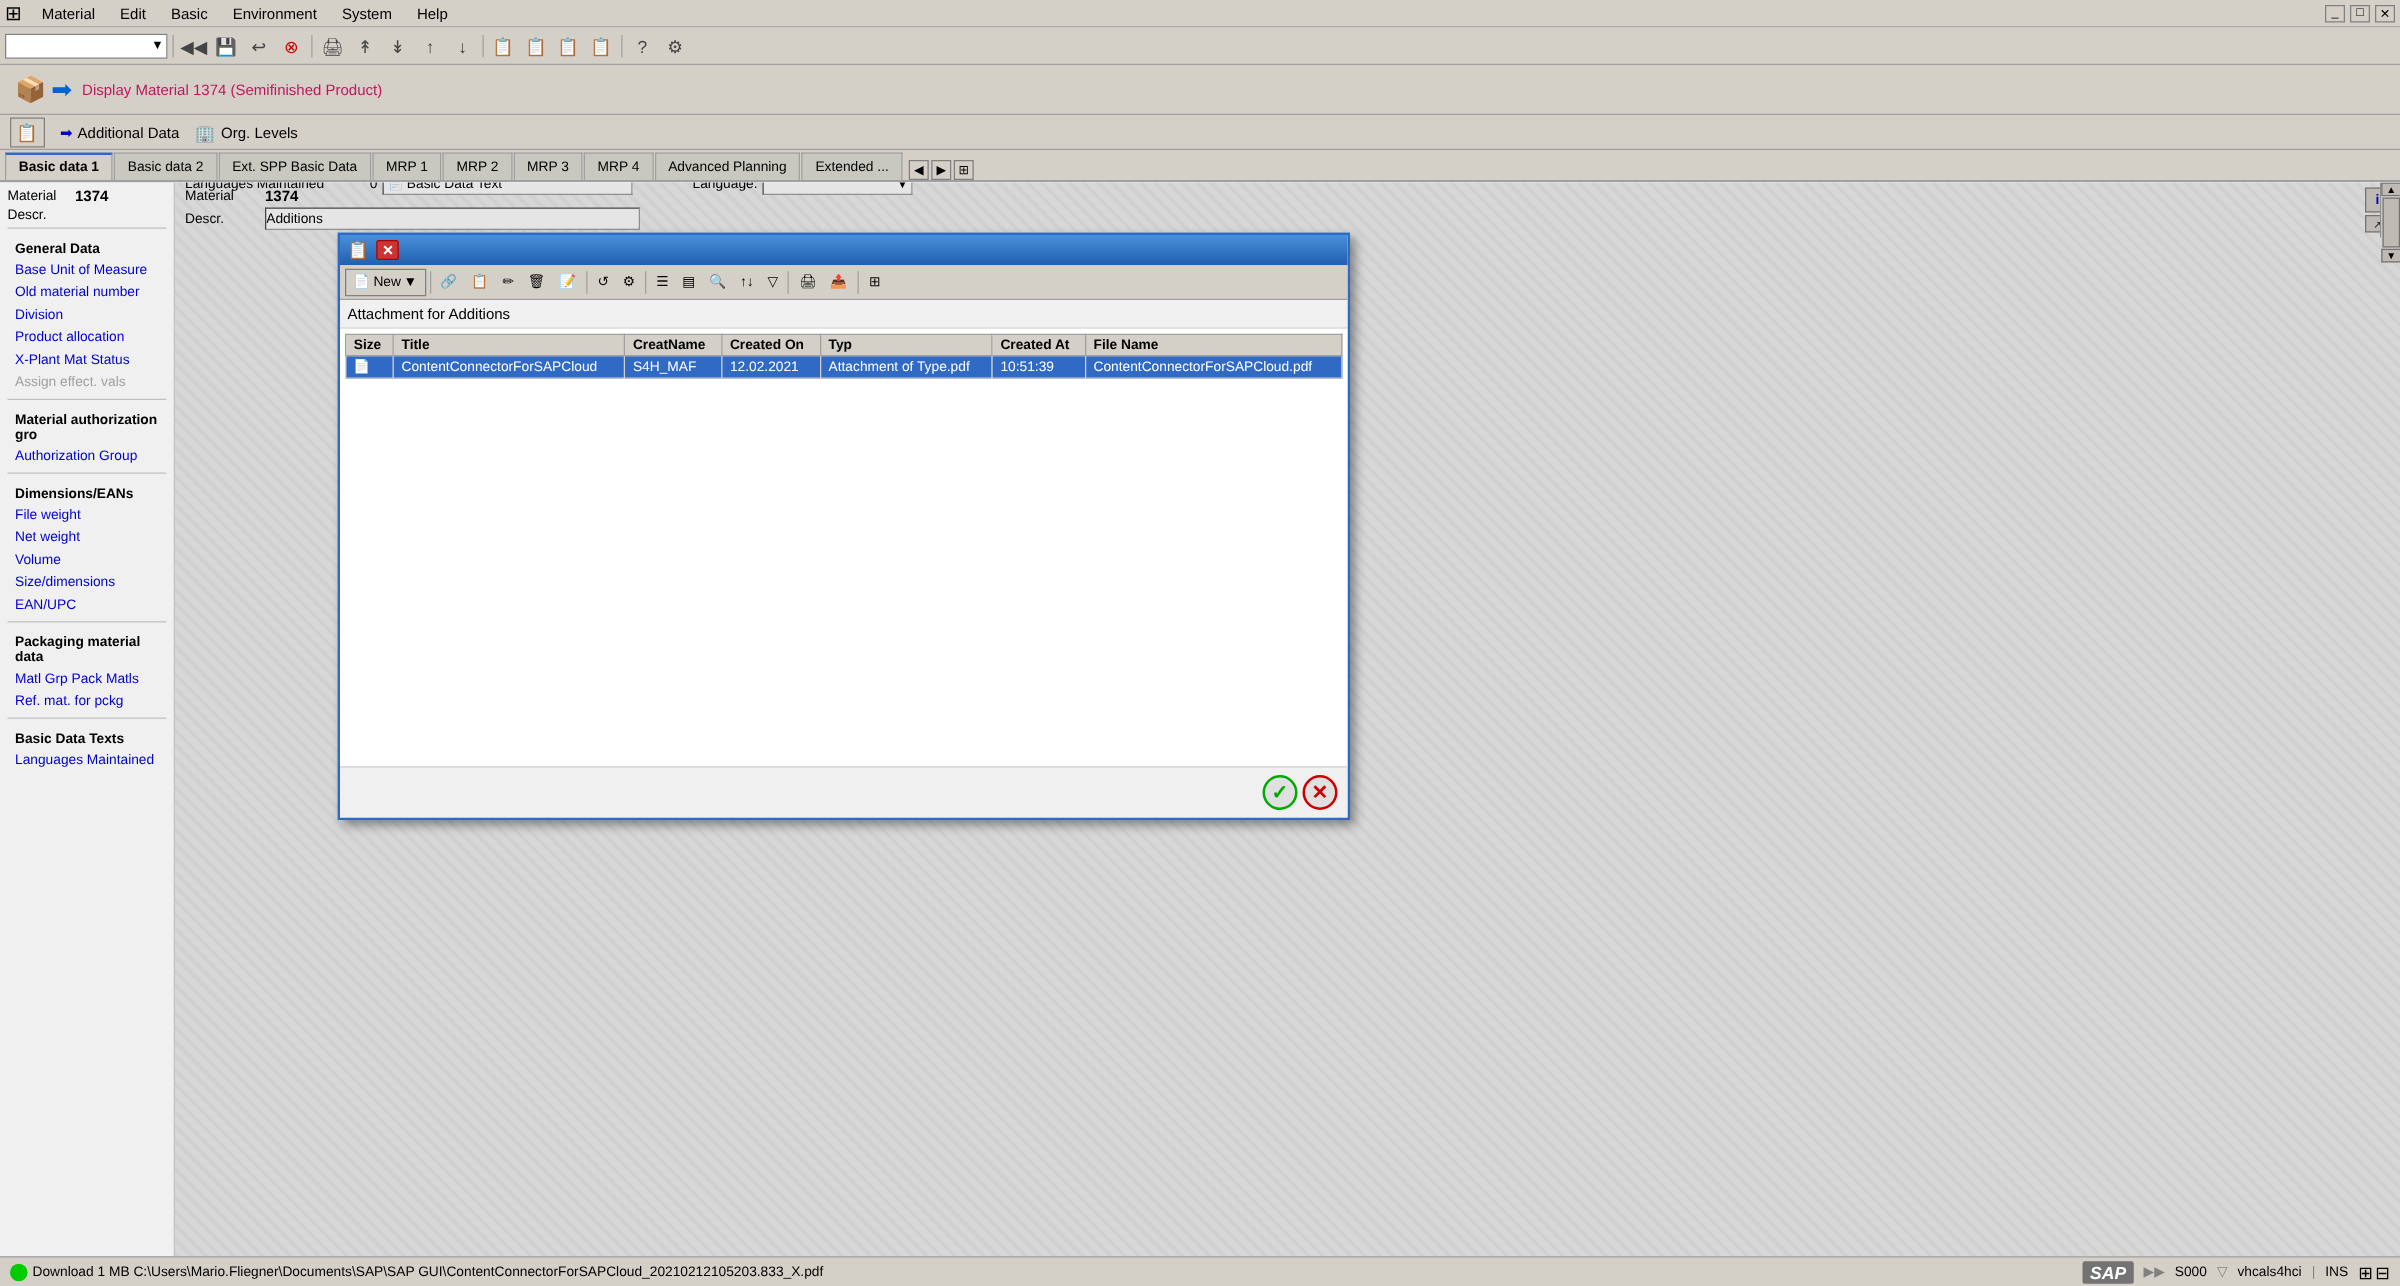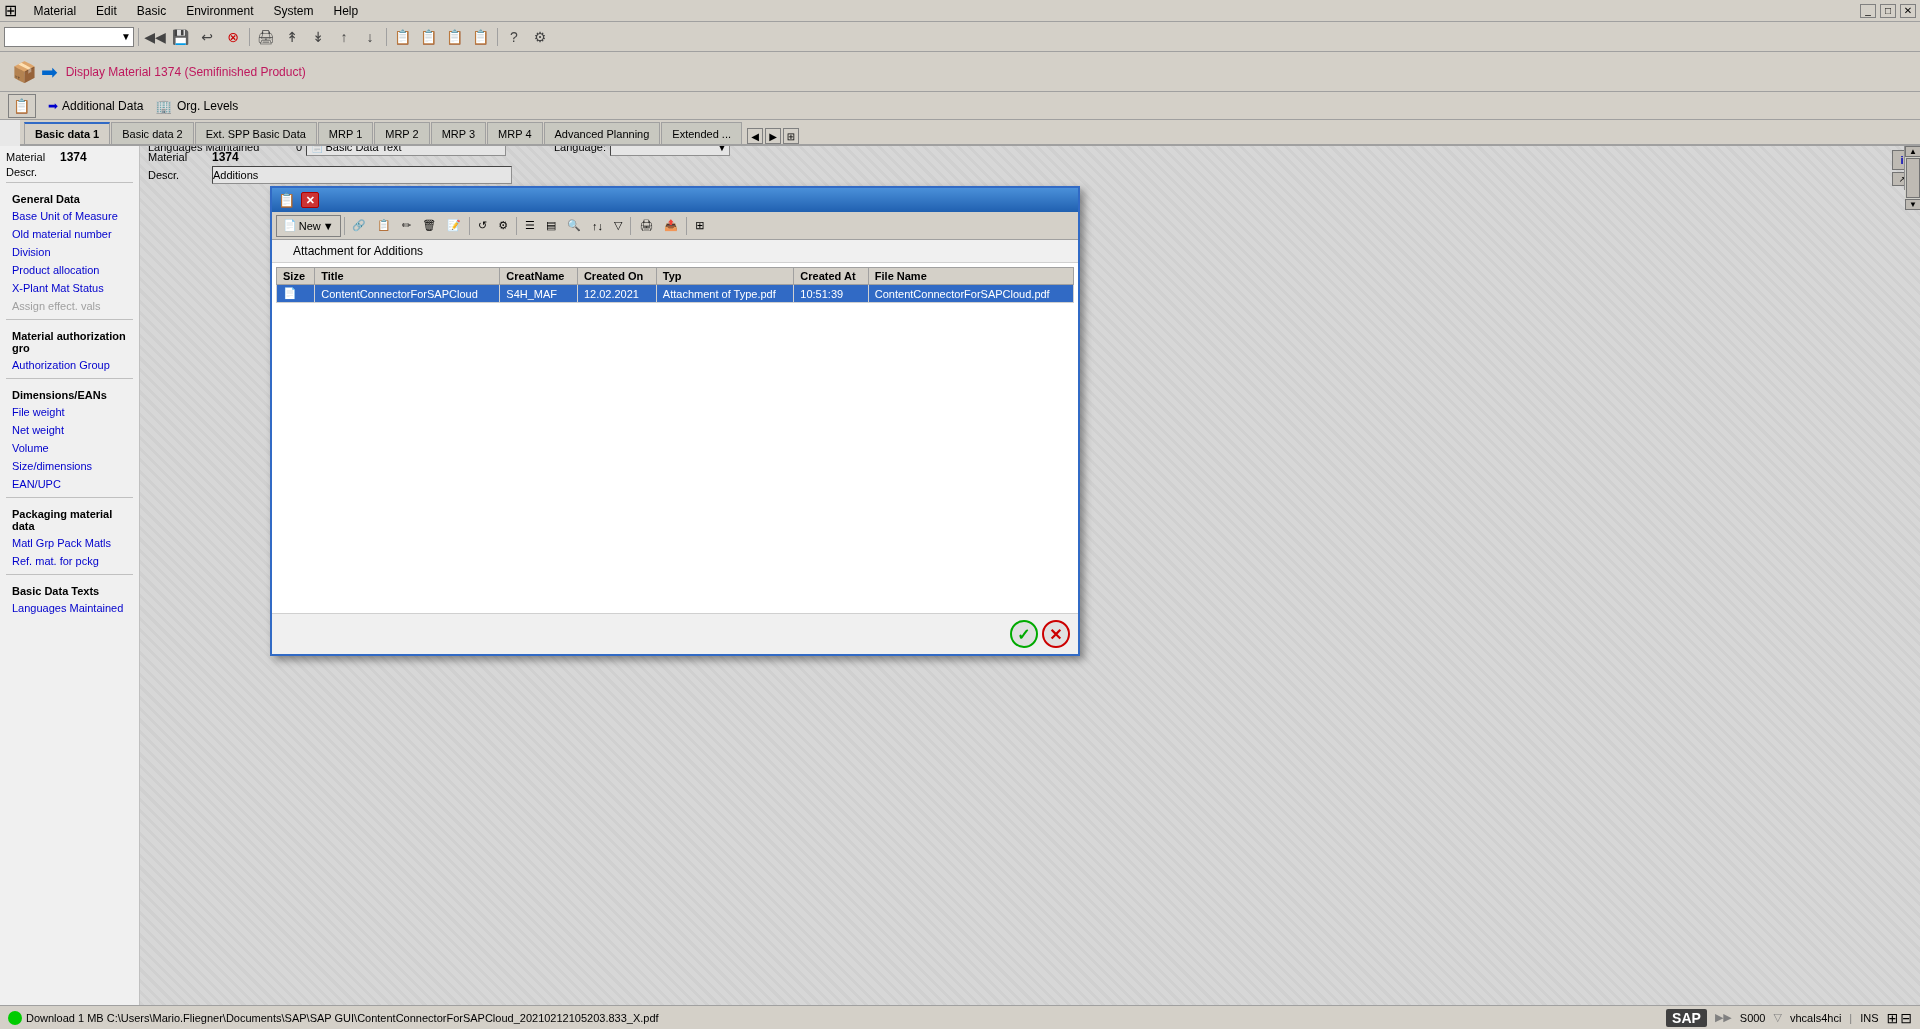--- a/index.html
+++ b/index.html
@@ -71,21 +71,20 @@
 
     
     .tabs-bar {
       background: #d4d0c8;
       height: 26px;
       display: flex;
       align-items: flex-end;
       padding: 0 4px;
       border-bottom: 2px solid #a0a0a0;
       gap: 1px;
-      margin-left: 20px;
     }
     .tab {
       height: 22px;
       padding: 0 10px;
       border: 1px solid #a0a0a0;
       border-bottom: none;
       background: #c8c8c0;
       display: flex; align-items: center;
       cursor: pointer; font-size: 11px;
       white-space: nowrap;
@@ -199,21 +198,21 @@
       background: #d4d0c8;
       padding: 0 6px;
       height: 22px;
       display: flex; align-items: center; gap: 2px;
       cursor: pointer; font-size: 11px;
     }
     .modal-sep { width: 1px; height: 18px; background: #a0a0a0; margin: 0 2px; }
 
     
     .attachment-header {
-      padding: 4px 21px;
+      padding: 4px 6px;
       font-size: 12px;
       background: #f0f0f0;
       border-bottom: 1px solid #d0d0d0;
     }
 
     
     .attachment-table {
       width: 100%;
       border-collapse: collapse;
       font-size: 11px;
@@ -288,25 +287,26 @@
     }
     .status-left { flex: 1; display: flex; align-items: center; gap: 4px; }
     .status-right { display: flex; align-items: center; gap: 8px; }
     .status-green-circle {
       width: 14px; height: 14px;
       background: #00cc00;
       border-radius: 50%;
       flex-shrink: 0;
     }
     .sap-logo {
-      background: #404040;
+      background: #737373;
       color: white;
       font-size: 14px;
       font-weight: bold;
       padding: 1px 6px;
+      font-style: italic;
       border-radius: 2px;
     }
     .status-sep { color: #808080; }
 
     
     .bg-pattern {
       position: absolute;
       top: 0; left: 0; right: 0; bottom: 0;
       background: repeating-linear-gradient(
         45deg,

